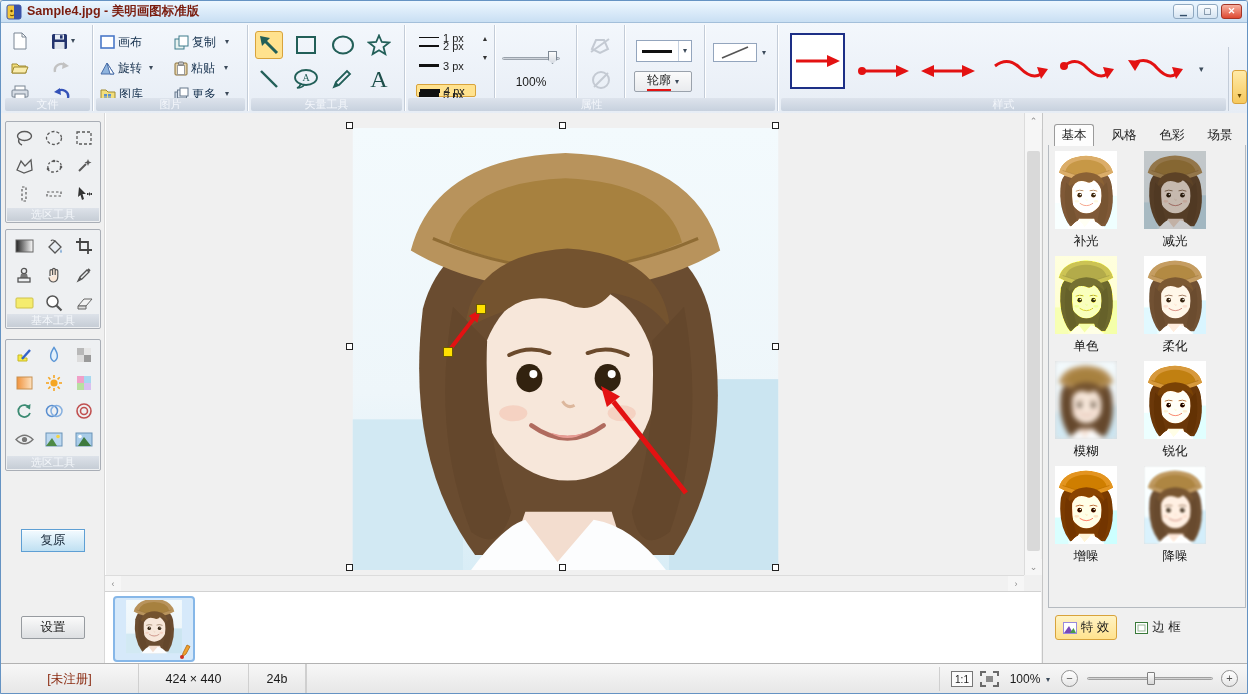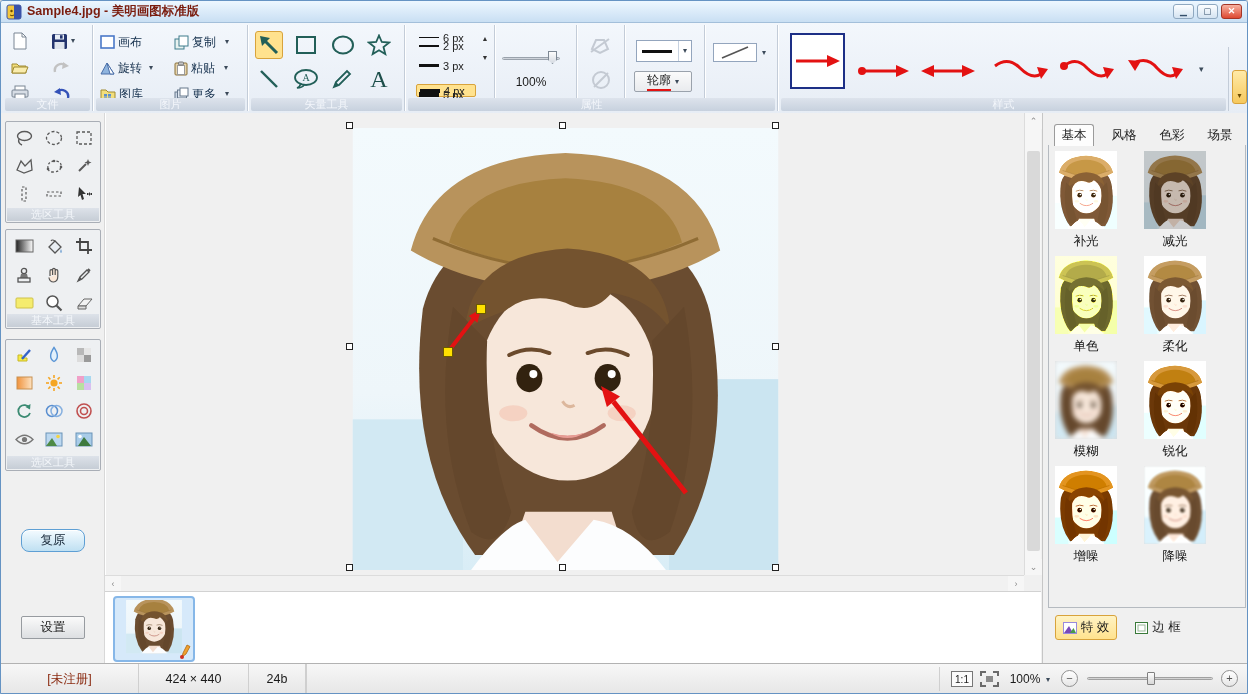--- a/index.html
+++ b/index.html
@@ -49,21 +49,21 @@
   .stylecell{position:absolute;width:58px;height:30px;display:flex;align-items:center;justify-content:center;}
   .ystrip{position:absolute;top:24px;bottom:2px;left:1227px;width:21px;border-left:1px solid #c3ccd8;}
   .ybtn{position:absolute;left:3px;top:23px;width:15px;height:34px;border:1px solid #d8a33c;border-radius:3px;
       background:linear-gradient(#ffeaa8,#f6c95e);display:flex;align-items:flex-end;justify-content:center;
       font-size:8px;color:#6b4a00;padding-bottom:3px;}
   
   .toolbox{position:absolute;left:4px;width:96px;border:1px solid #a9aeb6;border-radius:2px;background:#eef0f2;}
   .tlabel{position:absolute;left:1px;right:1px;bottom:1px;height:13px;background:linear-gradient(#dde2e9,#c6cdd6);
       color:#f3f6fa;font-size:11px;text-align:center;line-height:13px;}
   .tool{position:absolute;width:26px;height:24px;display:flex;align-items:center;justify-content:center;}
-  .bluebtn{position:absolute;left:20px;width:64px;height:23px;border:1px solid #5e9fd4;border-radius:8px;
+  .bluebtn{position:absolute;left:20px;width:64px;height:23px;border:1px solid #5e9fd4;border-radius:0;
       background:linear-gradient(#f4fbff,#bfe0f2);display:flex;align-items:center;justify-content:center;
       font-size:12.5px;color:#123;box-shadow:inset 0 1px 0 #fff;}
   .graybtn{position:absolute;left:20px;width:64px;height:23px;border:1px solid #979ba0;border-radius:2px;
       background:linear-gradient(#fafafa,#dddfe2);display:flex;align-items:center;justify-content:center;
       font-size:12.5px;color:#222;}
   
   .canvasarea{position:absolute;left:104px;top:112px;width:919px;height:462px;background:#f0f0f0;
       border-left:1px solid #fff;}
   .photo{position:absolute;left:351px;top:127px;}
   .handle{position:absolute;width:7px;height:7px;background:#fff;border:1px solid #222;}
@@ -320,21 +320,21 @@
           <svg width="22" height="24">
             <text x="11" y="20" text-anchor="middle" font-size="24" font-family="Liberation Serif,serif" fill="#1d4e4a">A</text>
           </svg>
         </div>
       <div class="grplabel">矢量工具</div>
     </div>
 
     <div class="rgroup" style="left:405px;width:371px">
       <div class="wrow" style="top:8px">
           <span class="wline" style="height:1px"></span>
-          <span>6 px</span>
+          <span>1 px</span>
         </div>
       <div class="wrow" style="top:16px">
           <span class="wline" style="height:2px"></span>
           <span>2 px</span>
         </div>
       <div class="wrow" style="top:36px">
           <span class="wline" style="height:3px"></span>
           <span>3 px</span>
         </div>
       <div class="wrow on" style="top:50px">

